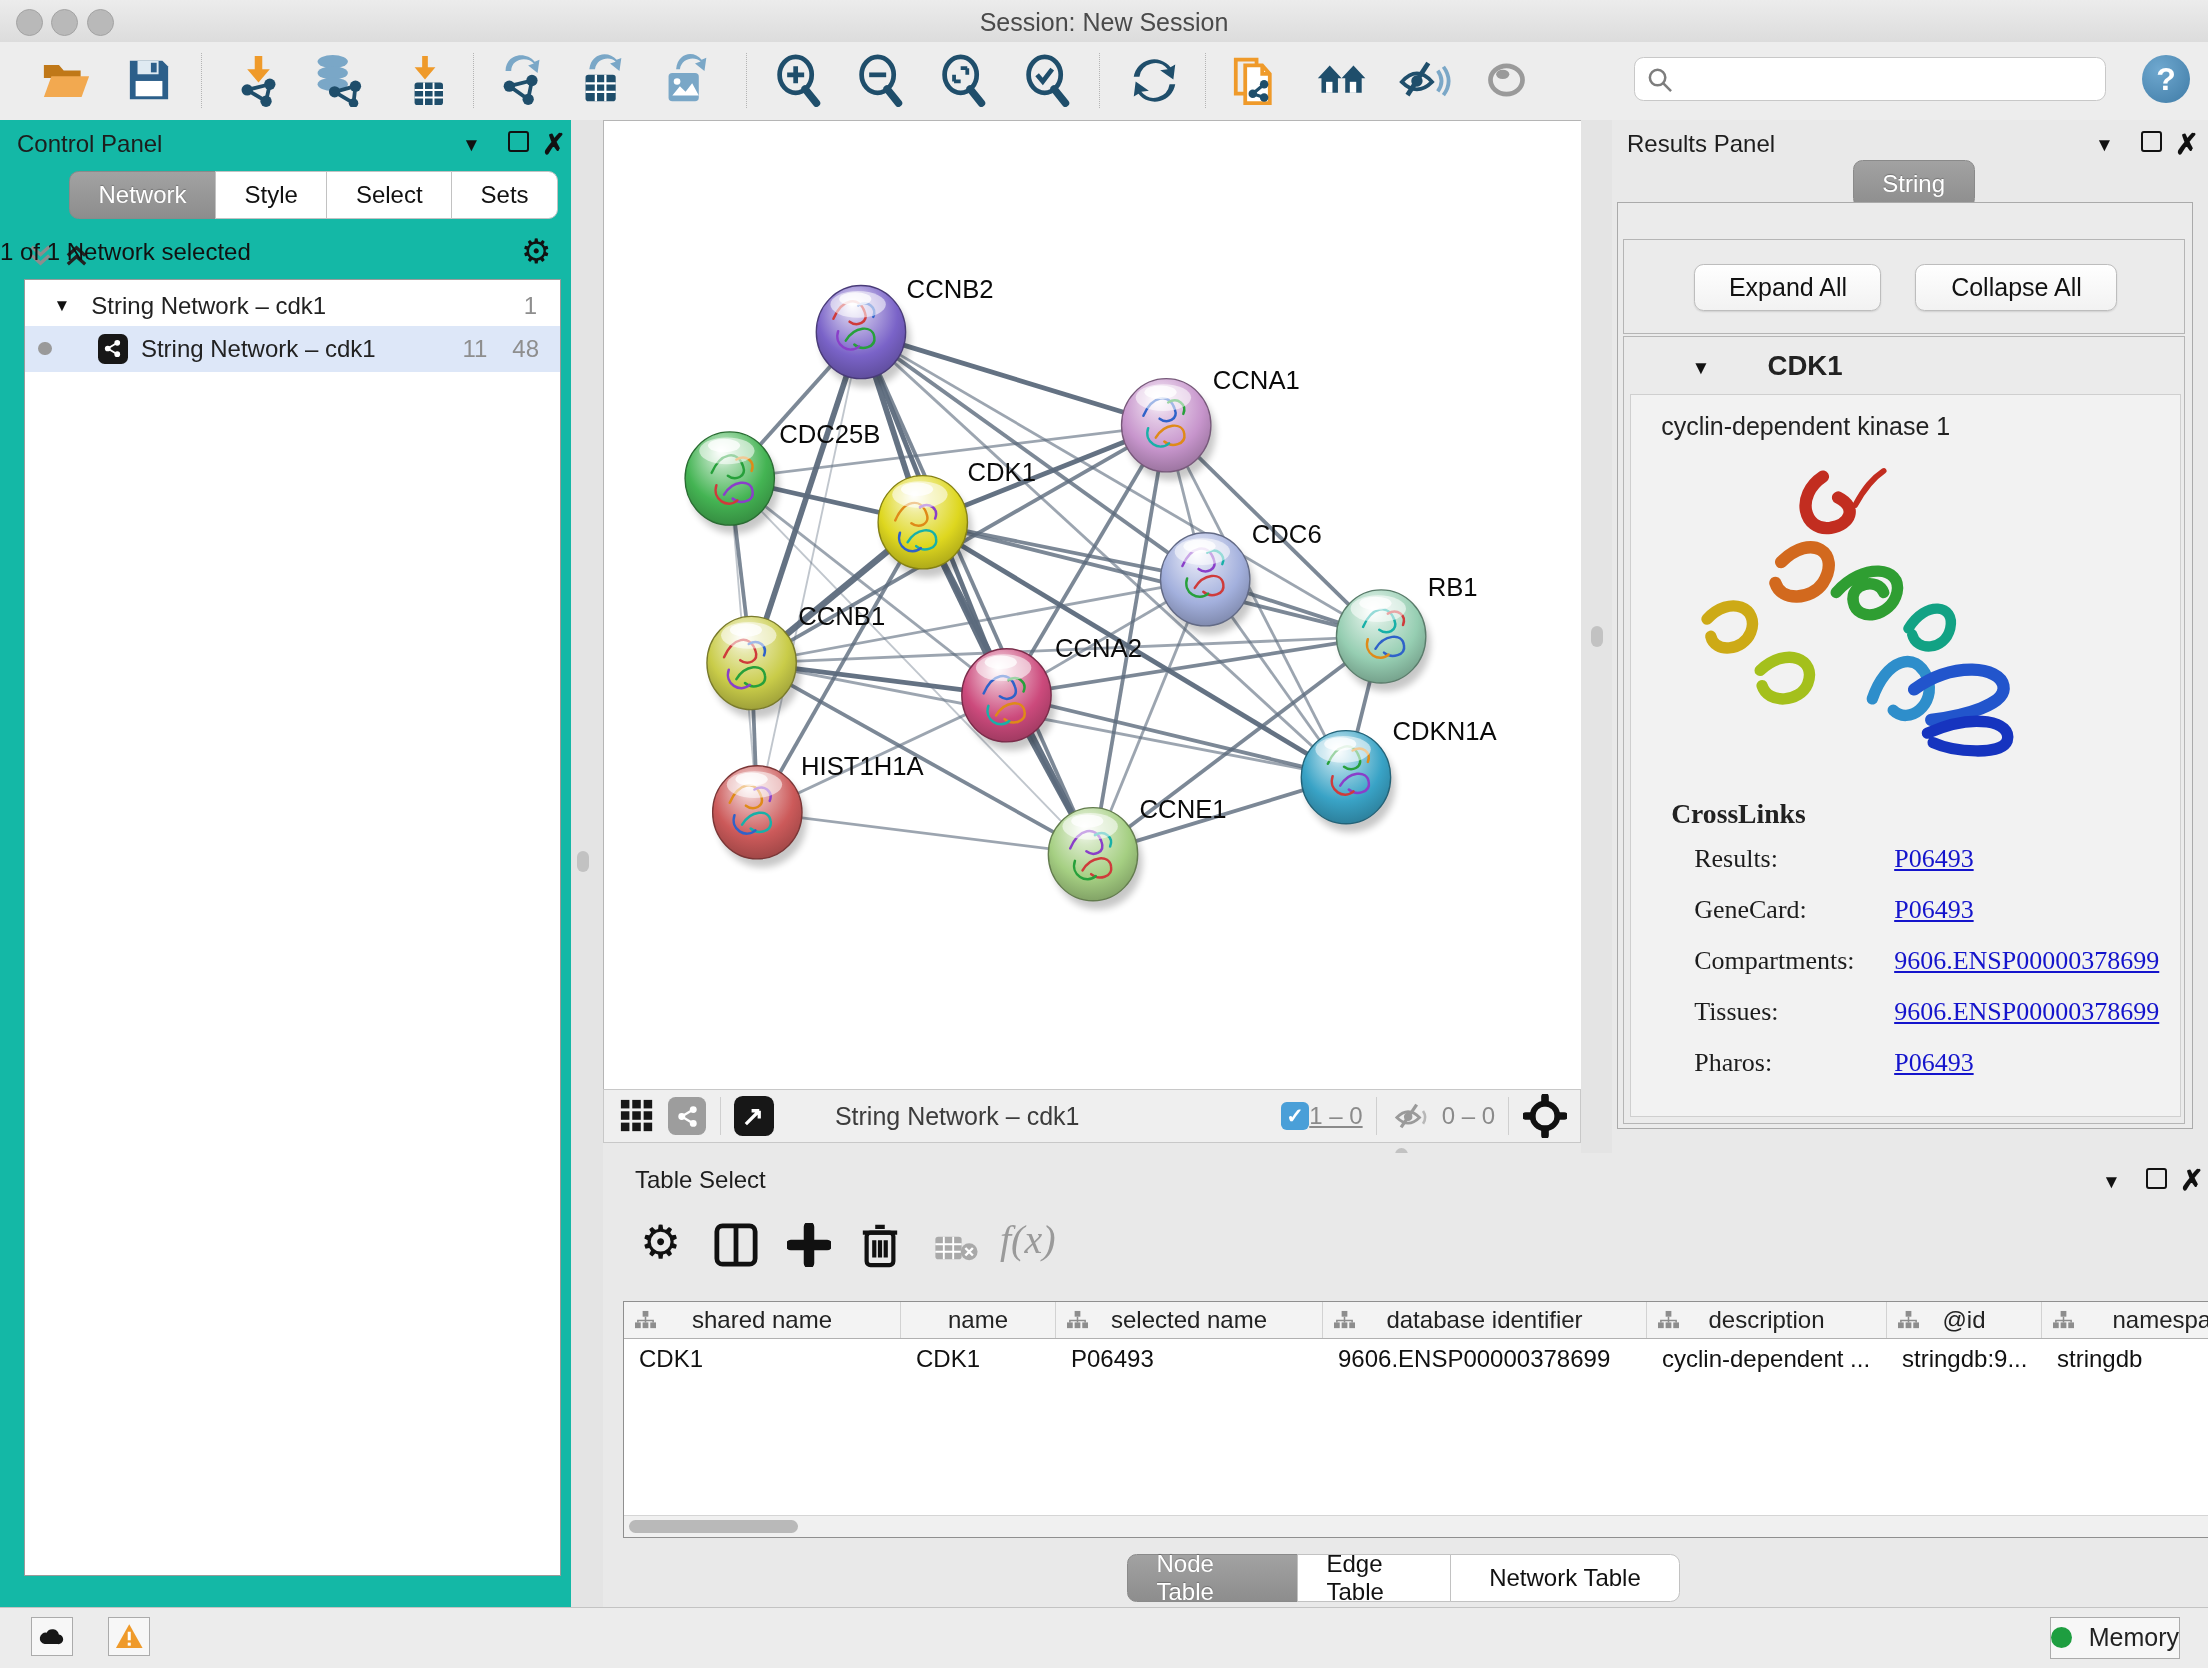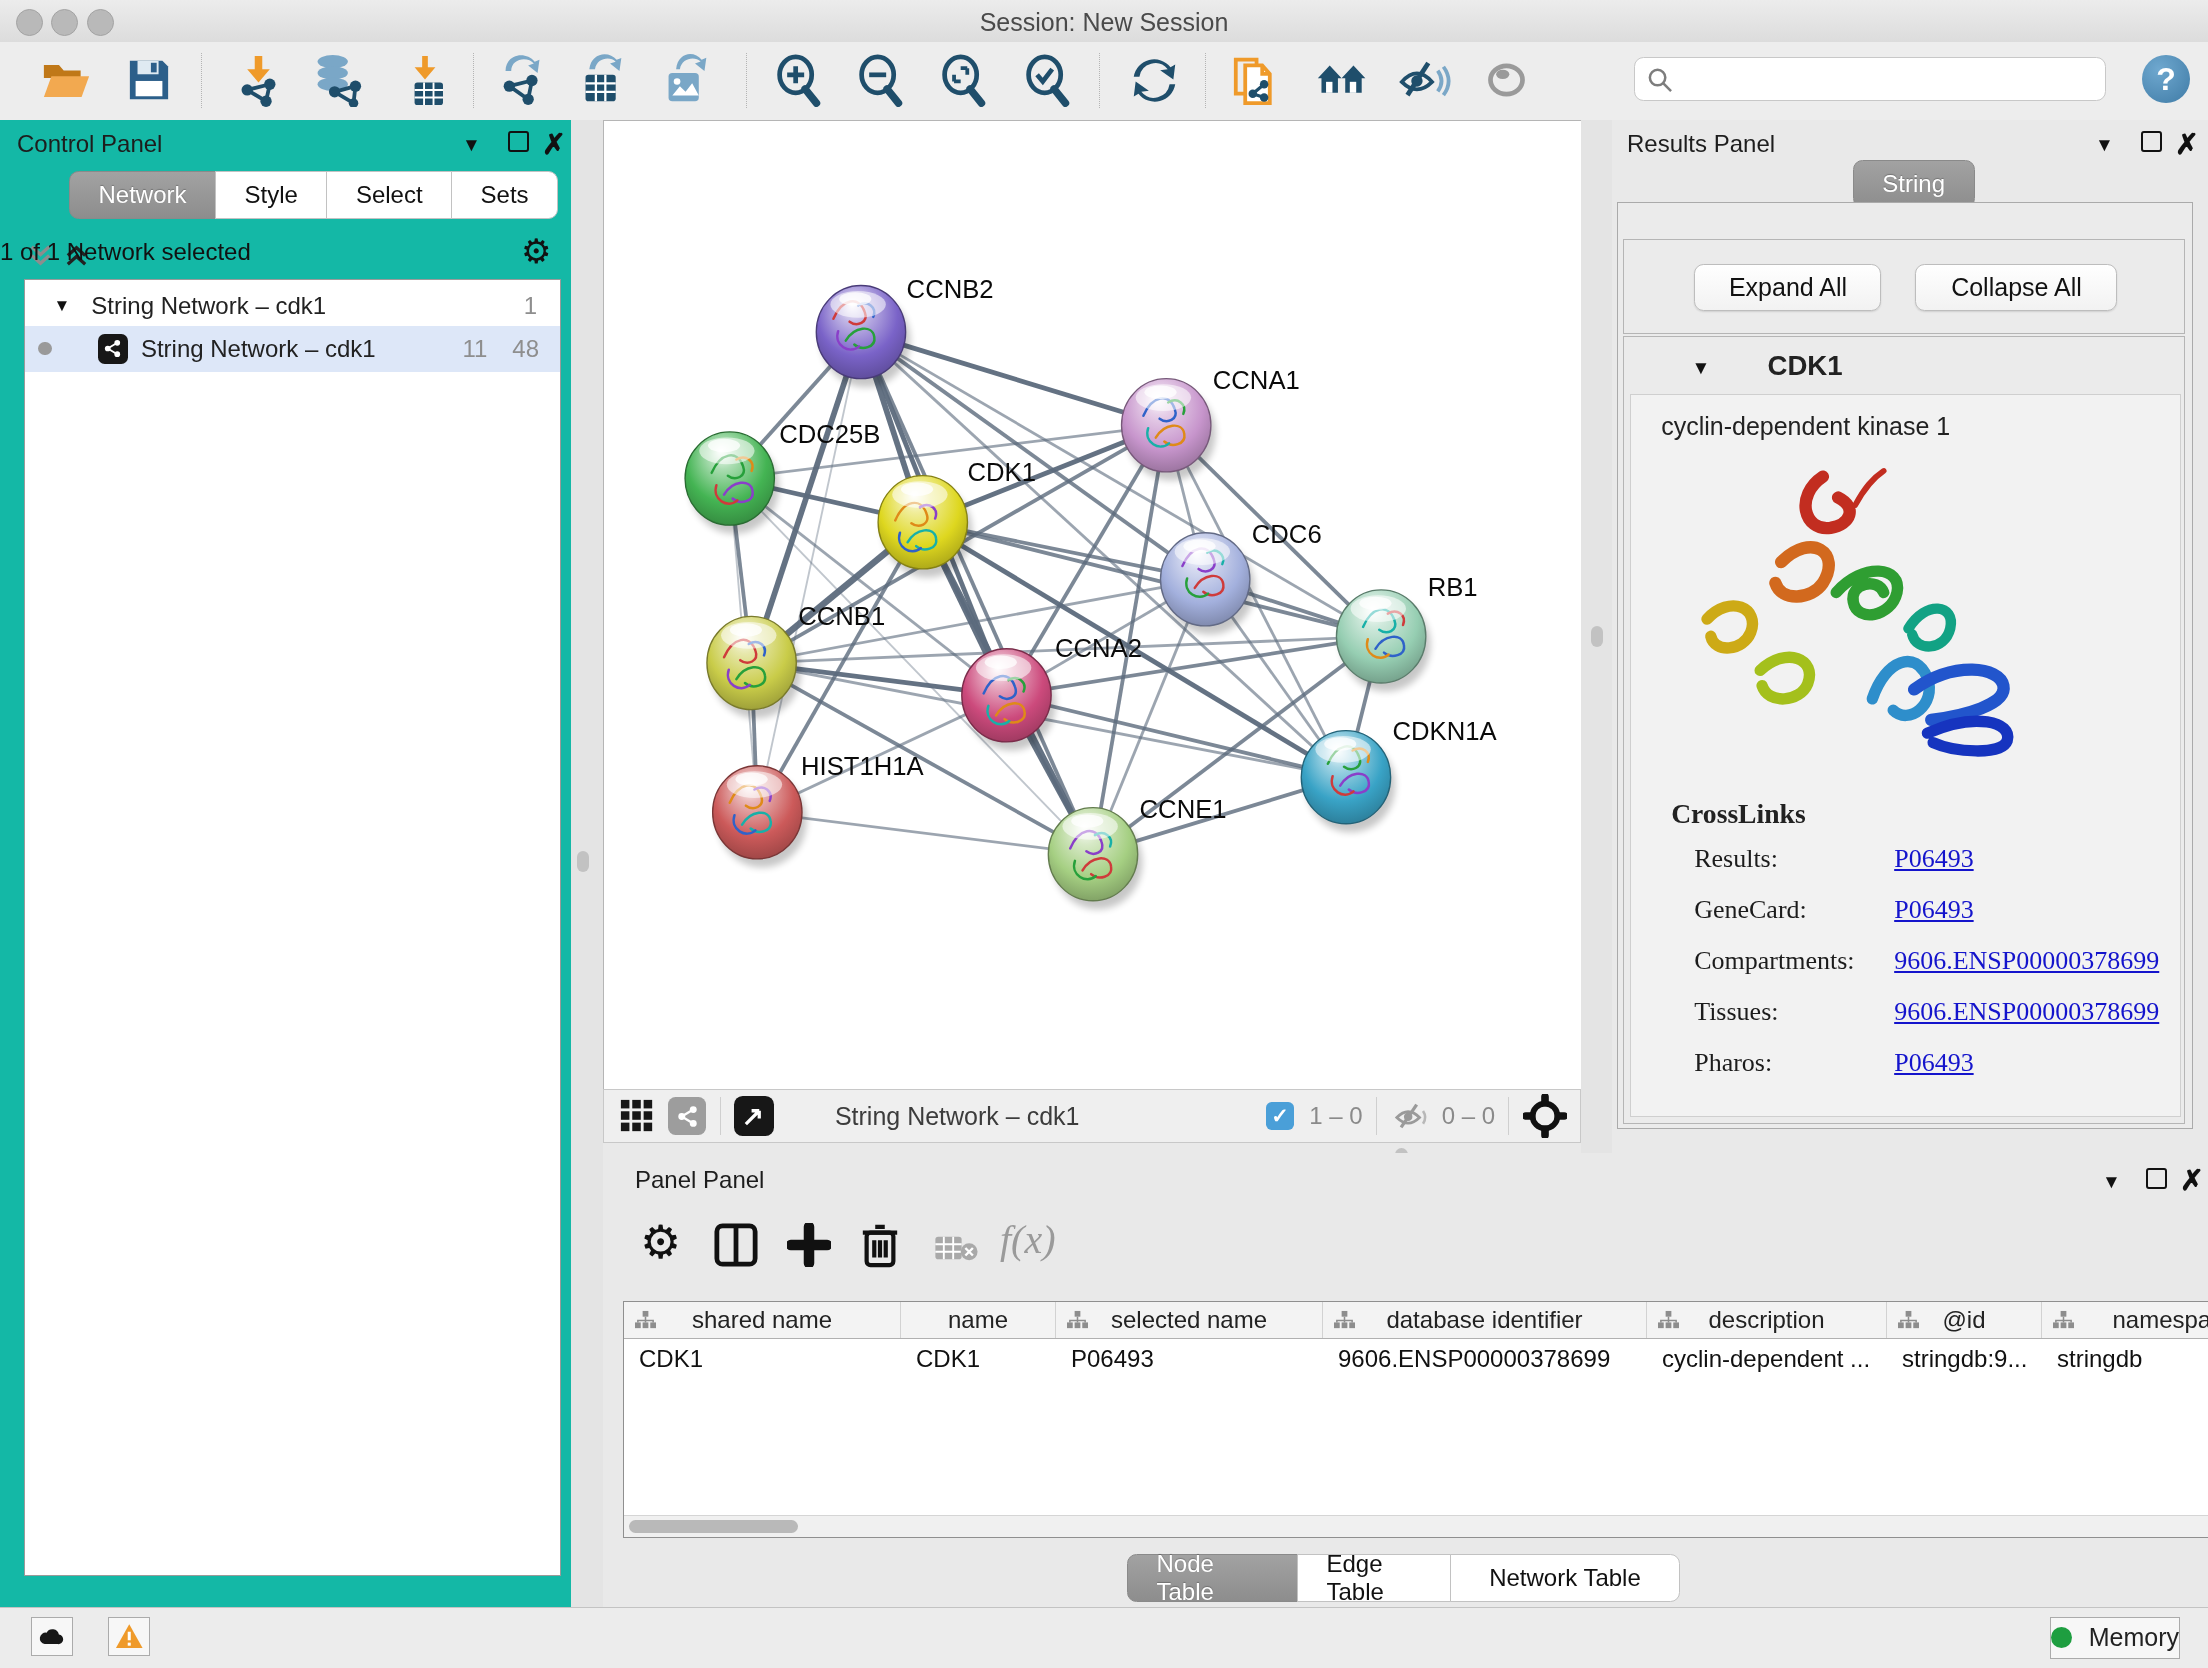--- a/index.html
+++ b/index.html
@@ -595,21 +595,21 @@
       </svg>
   </span>
   <span class="nsep"></span>
   <span style="width:40px;height:40px;background:#171717;border-radius:8.6px;display:flex;align-items:center;justify-content:center;">
     <svg width="23" height="23" viewBox="0 0 24 24">
         <path d="M4,20 L18,6 M18,6 h-8 M18,6 v8" stroke="#fff" stroke-width="3.4" fill="none"></path>
       </svg>
   </span>
   <span class="navname" style="margin-left:61px;">String Network – cdk1</span>
   <span class="chk" style="margin-left:auto;">✓</span>
-  <span class="navtxt" style="margin-left:15px;">1 – 0</span>
+  <span class="navtxt" style="text-decoration:underline;">1 – 0</span>
   <span class="nsep"></span>
   <svg width="42" height="34" viewBox="0 0 56 48">
     <path d="M8,26 Q24,10 40,26 Q24,42 8,26 Z" fill="none" stroke="#9a9a9a" stroke-width="4"></path>
     <circle cx="24" cy="25" r="6" fill="#9a9a9a"></circle>
       <path d="M14,40 L36,8" stroke="#9a9a9a" stroke-width="4.6"></path>
     <path d="M45,17 q6,9 0,18" stroke="#b8b8b8" stroke-width="3.6" fill="none"></path>
   </svg>
   <span class="navtxt" style="margin-left:9.5px;">0 – 0</span>
   <span class="nsep"></span>
   <svg width="44" height="44" viewBox="0 0 46 46" style="margin-right:13.3px;">
@@ -685,21 +685,21 @@
               <span class="lbl">Pharos:</span>
               <a>P06493</a>
             </div>
         </div>
       </div>
     </div>
   </div>
 </div>
 
 <div class="abs" style="left:603px;top:1153px;width:1605px;height:455px;background:#e9e9e9;">
-  <div class="abs ptitle" style="left:32px;top:13.3px;">Panel Panel</div>
+  <div class="abs ptitle" style="left:32px;top:13.3px;">Table Select</div>
   <div class="abs tri" style="left:1499px;top:19px;">▼</div>
   <div class="abs floatico" style="left:1543px;top:15px;"></div>
   <div class="abs closeico" style="left:1577px;top:13.3px;">✗</div>
 
   <div class="abs" style="left:20px;top:53px;width:1574px;height:80px;">
     <span class="abs" style="left:17px;top:13.3px;font-size:46px;line-height:1;color:#111;">⚙</span>
     <svg class="abs" style="left:91px;top:17px;" width="44" height="44" viewBox="0 0 46 46">
       <rect x="3" y="3" width="40" height="40" rx="6" fill="none" stroke="#111" stroke-width="5"></rect>
         <path d="M23,3 v40" stroke="#111" stroke-width="5"></path>
     </svg>

